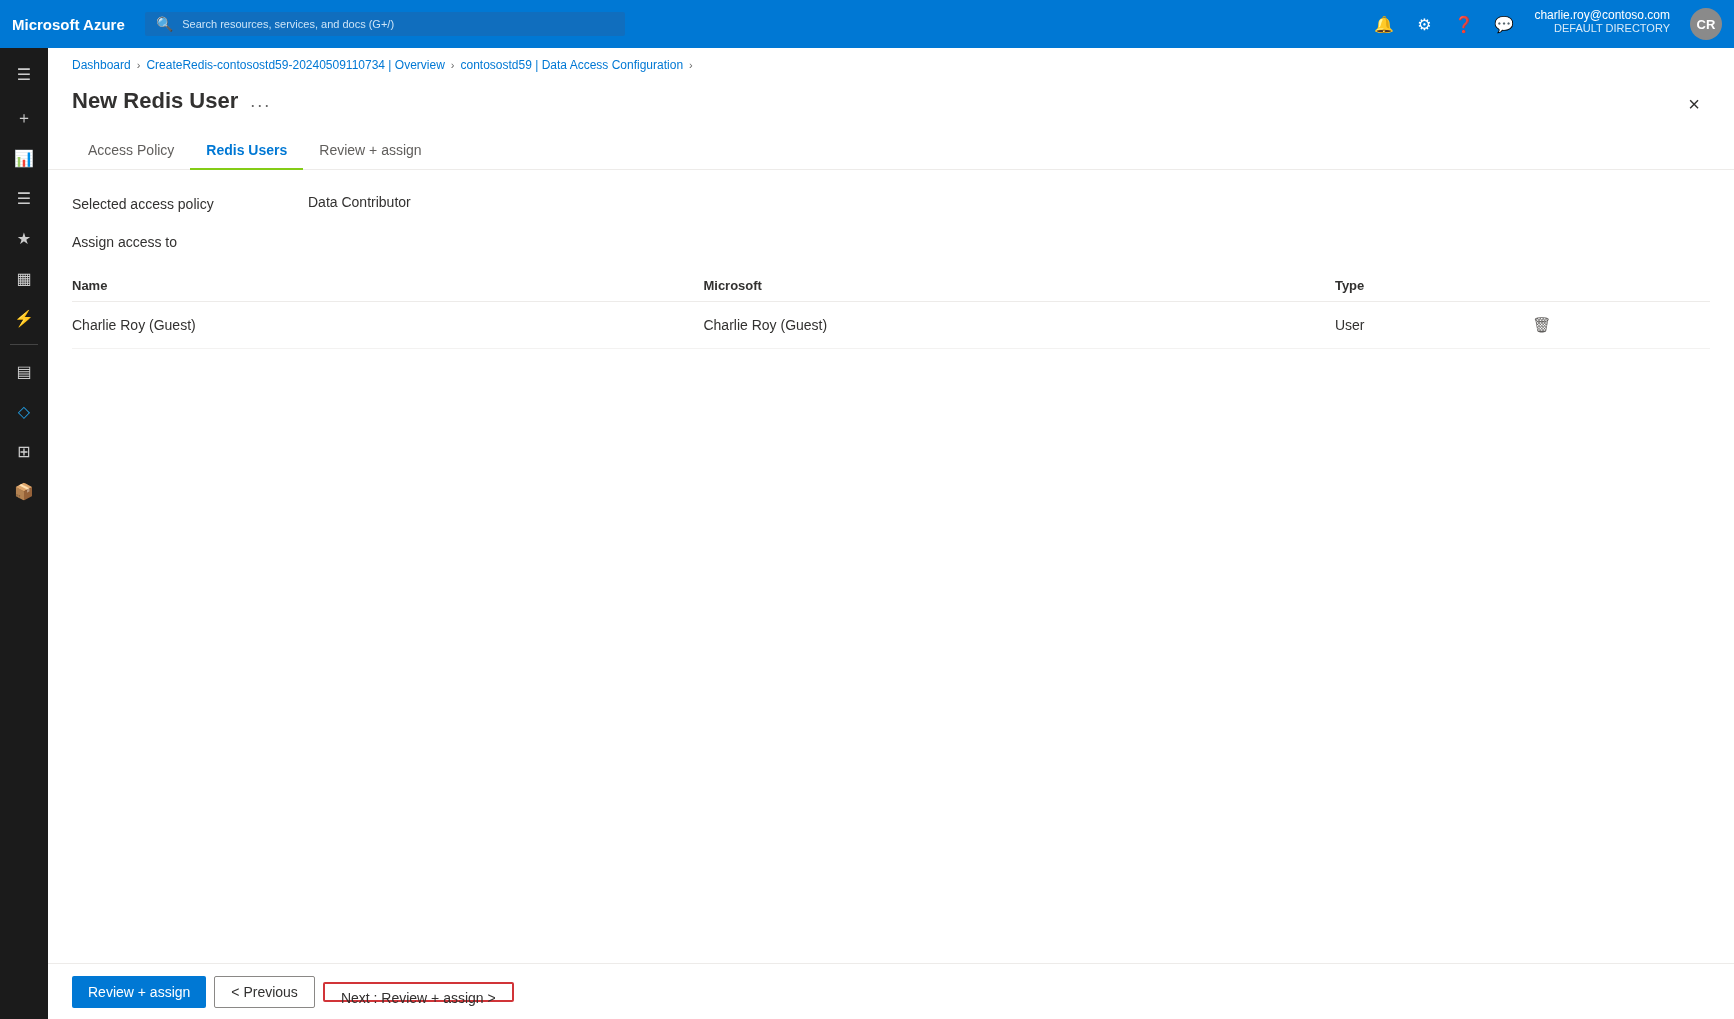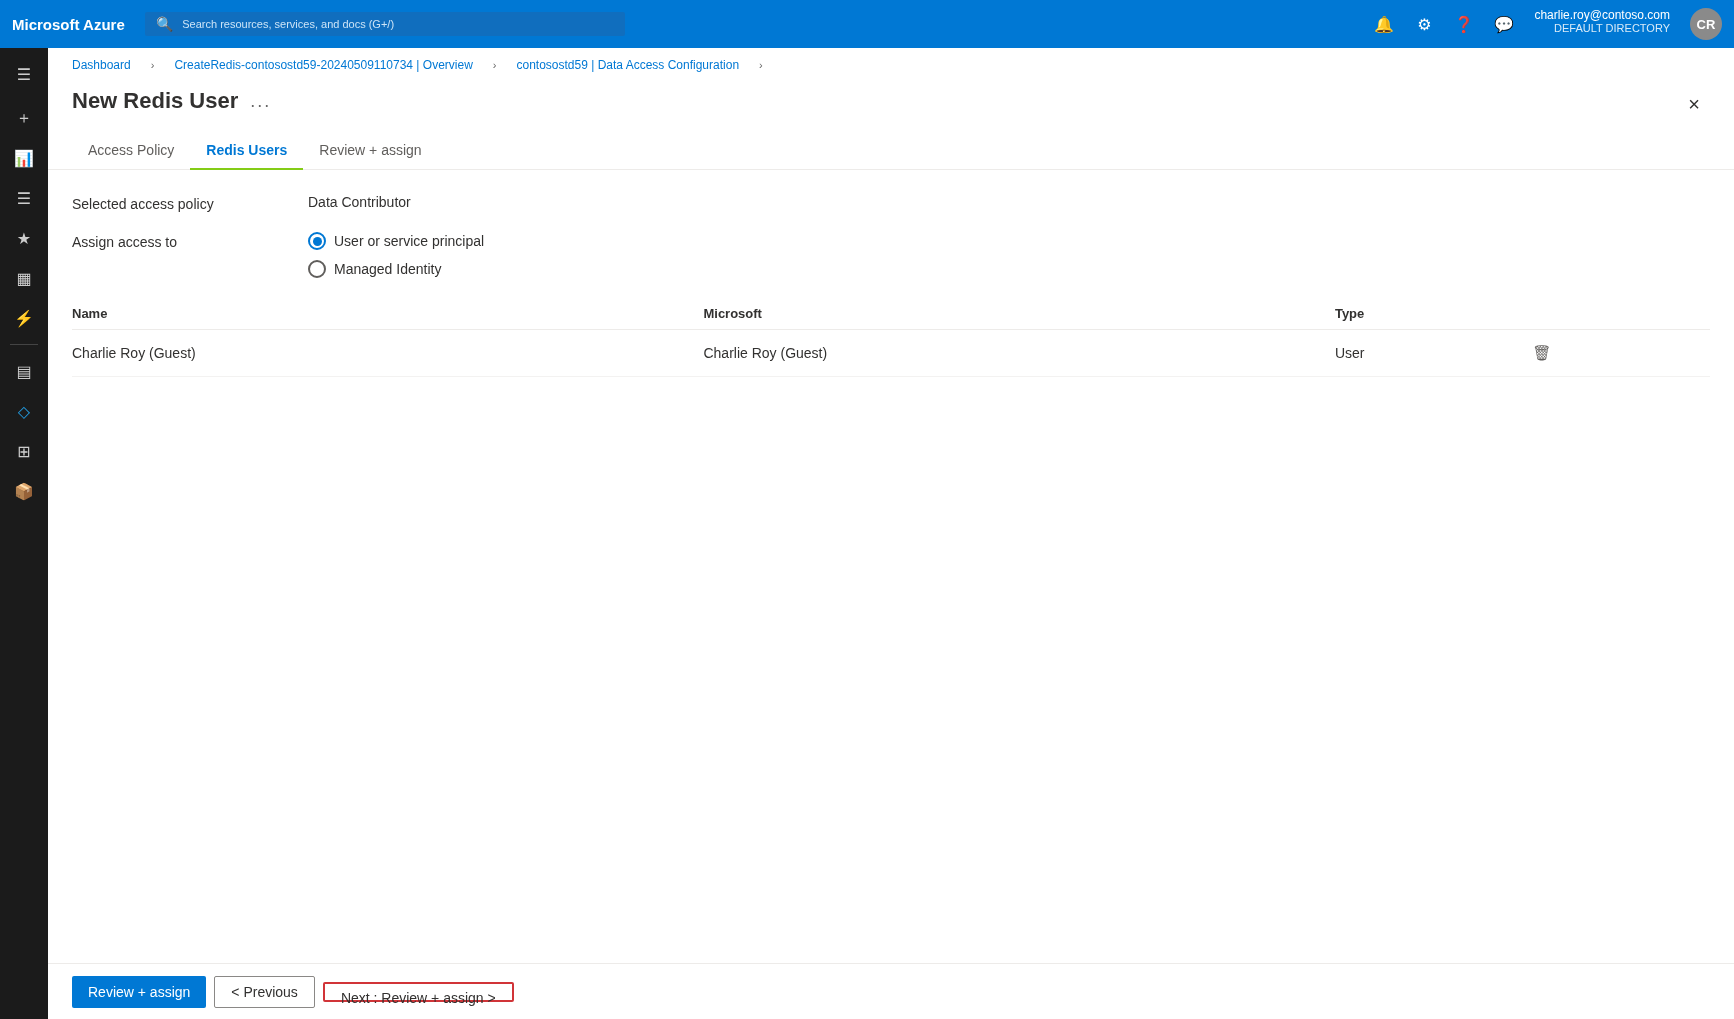--- a/index.html
+++ b/index.html
@@ -119,21 +119,21 @@
       background: #fff;
       display: flex;
       flex-direction: column;
     }
 
     
     .breadcrumb {
       padding: 10px 24px 0 24px;
       display: flex;
       align-items: center;
-      gap: 20px;
+      gap: 6px;
       font-size: 12px;
       color: #0078d4;
       flex-wrap: wrap;
     }
     .breadcrumb a { color: #0078d4; text-decoration: none; }
     .breadcrumb-sep { color: #666; font-size: 11px; }
 
     
     .panel-header {
       display: flex;
@@ -401,34 +401,20 @@
 
   <div class="panel-content">
 
     <div class="field-row">
       <div class="field-label">Selected access policy</div>
       <div class="field-value">Data Contributor</div>
     </div>
 
     <div class="field-row">
       <div class="field-label">Assign access to</div>
-      <div class="radio-group">
-
-        <label class="radio-item">
-          <div class="radio-circle checked">
-            <div class="radio-inner"></div>
-          </div>
-          <span class="radio-label">User or service principal</span>
-        </label>
-
-        <label class="radio-item">
-          <div class="radio-circle unchecked" style="width:18px;height:18px;border-radius:50%;border:2px solid #605e5c;background:#fff;display:flex;align-items:center;justify-content:center;flex-shrink:0;"></div>
-          <span class="radio-label">Managed Identity</span>
-        </label>
-      </div>
     </div>
 
     <div>
       <table class="member-table">
         <thead>
           <tr>
             <th>Name</th>
             <th>Microsoft</th>
             <th>Type</th>
             <th></th>

